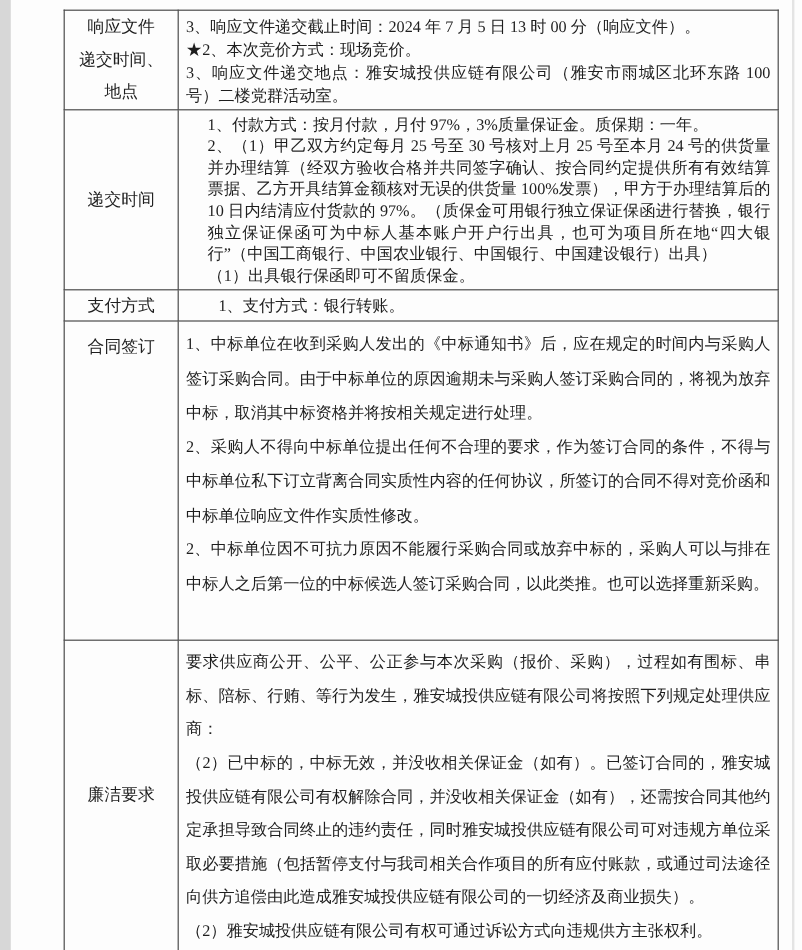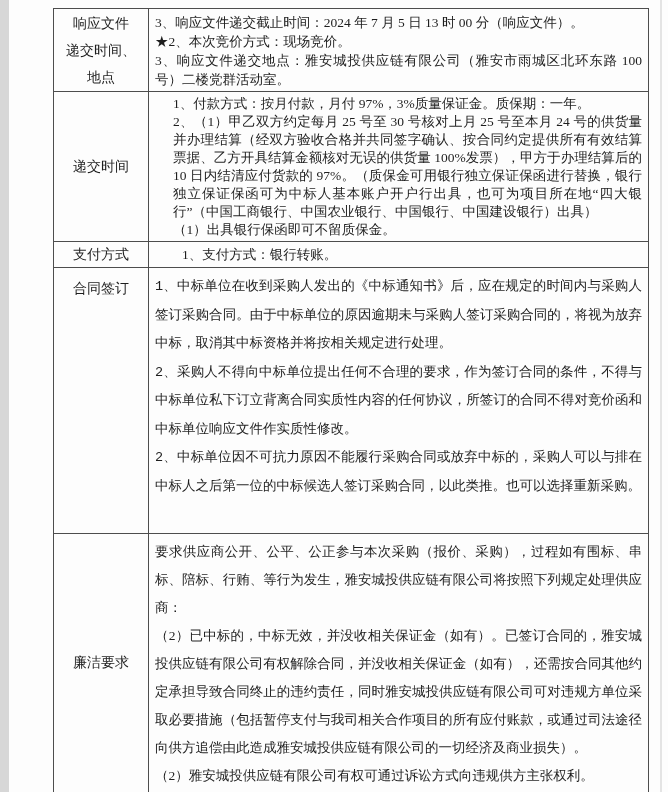--- a/index.html
+++ b/index.html
@@ -60,21 +60,21 @@
   .row-0 .content-cell { vertical-align: top; padding-top: 4px; line-height: 19px; }
   
   .row-1 { height: 146px; }
   .row-1 .content-cell { vertical-align: top; padding-top: 3px; line-height: 18px; padding-left: 24px; }
   
   .row-2 { height: 26px; }
   .row-2 .content-cell { line-height: 18px; padding-left: 33px; }
   
   .row-3 { height: 266px; }
   .row-3 .label-cell { vertical-align: top; padding-top: 12px; }
-  .row-3 .content-cell { vertical-align: top; padding-top: 5px; line-height: 28.5px; font-family: Liberation Mono, monospace; }
+  .row-3 .content-cell { vertical-align: top; padding-top: 5px; line-height: 28.5px; }
   
   .row-4 { height: 256px; }
   .row-4 .content-cell { vertical-align: top; padding-top: 4px; line-height: 28px; }
   .u {
     text-underline-offset: 3px;
     text-decoration-thickness: 1px;
   }
 </style>
 </head>
 <body>

